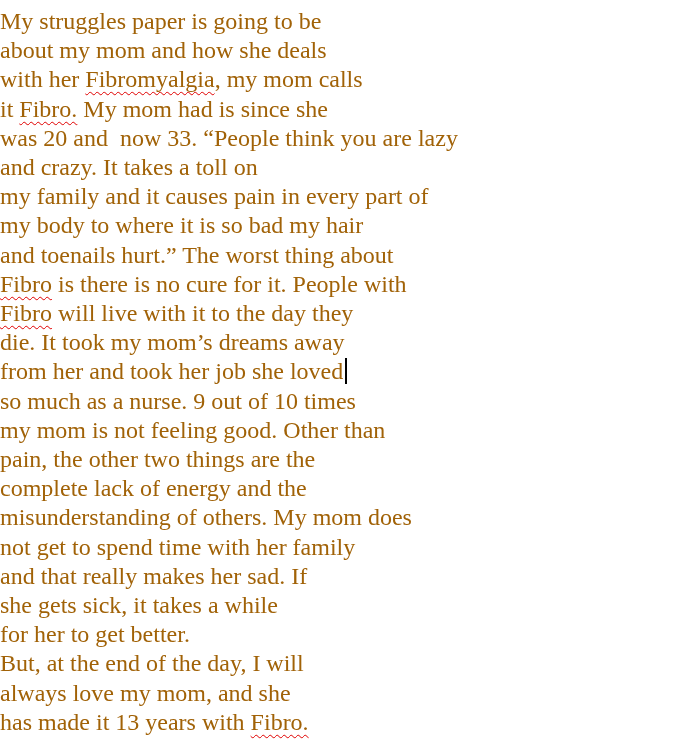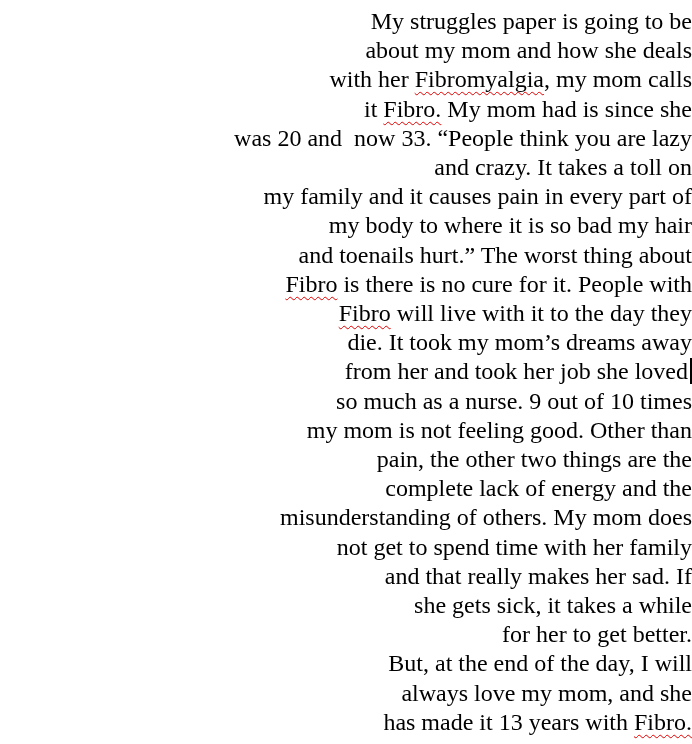--- a/index.html
+++ b/index.html
@@ -16,22 +16,22 @@
   .page {
     width: 692px;
     height: 744px;
     background: #ffffff;
     box-sizing: border-box;
     padding-top: 7px;
   }
   .text-block {
     font-size: 24px;
     line-height: 29.2px;
-    text-align: right;
-    color: #000000;
+    text-align: left;
+    color: #a16207;
     white-space: pre-wrap;
   }
   .line {
     min-height: 29.2px;
   }
   .misspelled {
     text-decoration-line: underline;
     text-decoration-style: wavy;
     text-decoration-color: #e00000;
     text-decoration-thickness: 1px;

